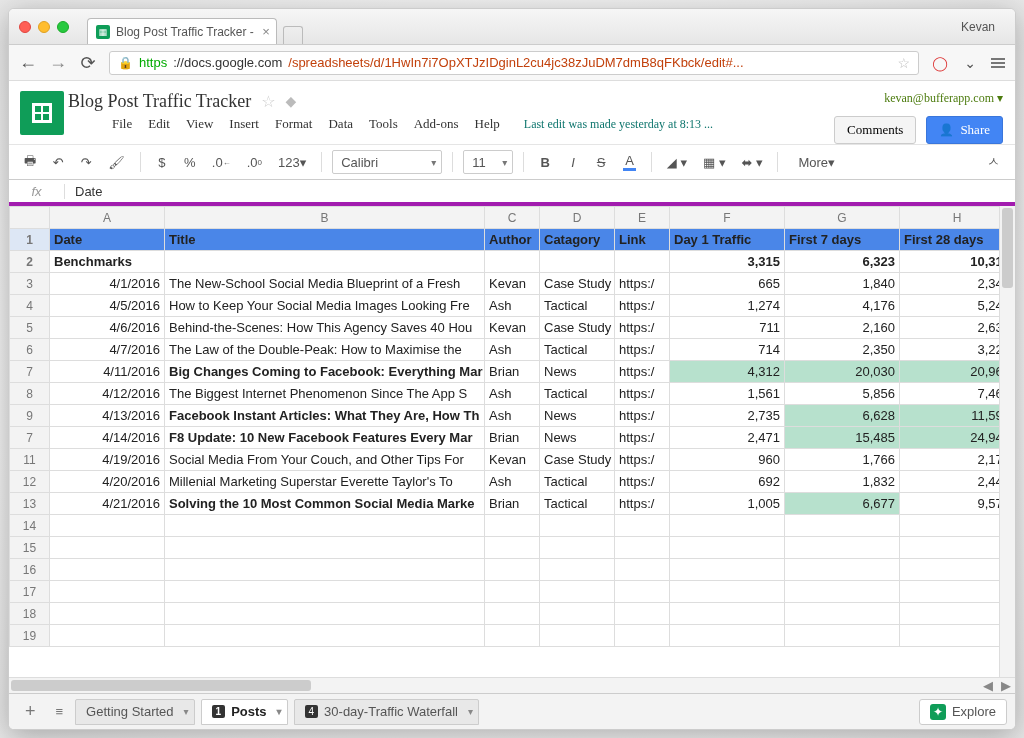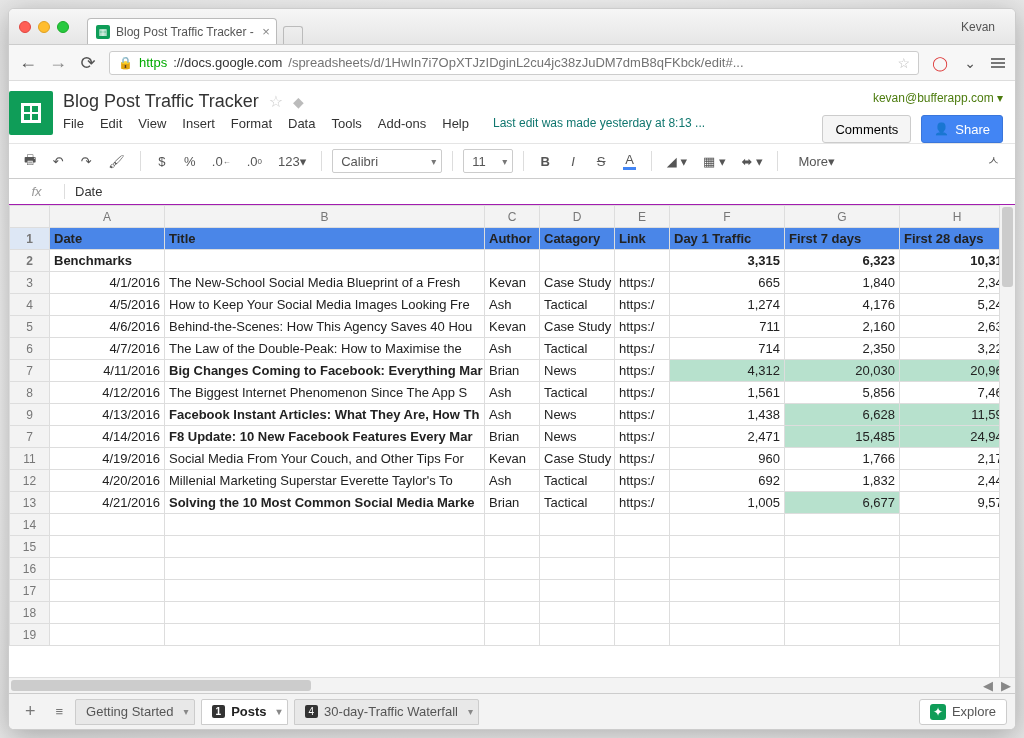--- a/index.html
+++ b/index.html
@@ -80,65 +80,66 @@
     align-items:center;
     padding:0 8px;
     gap:6px;
     font-size:13px;
     color:#333;
     overflow:hidden;
   }
   .lock{color:#0a0;font-size:12px;}
   .addr .proto{color:#0a0;}
   .addr .host{color:#333;}
-  .addr .path{color:#737373;}
+  .addr .path{color:#c2410c;}
   .star{color:#bbb;font-size:14px;}
   .ext-icon{width:18px;height:18px;display:inline-flex;align-items:center;justify-content:center;font-size:14px;}
   .ext-red{color:#d33;}
   .ext-grey{color:#555;}
   .menu-dots{display:flex;flex-direction:column;gap:2px;}
   .menu-dots span{width:14px;height:2px;background:#777;}
   
   .docs-head{
     display:flex;
-    padding:10px 12px 0 0;
-    gap:10px;
+    padding:10px 12px 0 11px;
+    gap:4px;
+    font-family:Liberation Serif, serif;
   }
   .sheets-logo{
     width:44px;height:44px;background:#0f9d58;display:flex;align-items:center;justify-content:center;border-radius:2px;
   }
   .sheets-logo .inner{width:20px;height:20px;border:2px solid #fff;display:grid;grid-template-columns:1fr 1fr;grid-template-rows:1fr 1fr;}
   .sheets-logo .inner span{border:1px solid #fff;}
   .docs-head-mid{flex:1;display:flex;flex-direction:column;gap:4px;}
   .title-row{display:flex;align-items:center;gap:10px;}
   .doc-title{font-size:18px;color:#333;}
   .title-star{color:#ccc;font-size:16px;}
   .drive-ico{color:#bbb;font-size:14px;}
-  .menubar{display:flex;gap:16px;color:#333;font-size:13px;align-items:flex-start;}
+  .menubar{display:flex;gap:16px;color:#333;font-size:13px;align-items:flex-end;margin-left:44px;}
   .menubar span{cursor:default;}
   .last-edit{color:#0f766e;font-size:12px;margin-left:8px;}
   .docs-head-right{display:flex;align-items:flex-start;gap:10px;flex-direction:column;align-items:flex-end;}
   .email{font-size:12px;color:#4d7c0f;}
   .head-buttons{display:flex;gap:10px;}
   .btn{height:28px;border:1px solid #ccc;border-radius:3px;background:#f5f5f5;padding:0 12px;font-size:13px;display:flex;align-items:center;gap:6px;}
   .btn-share{background:#4285f4;border-color:#3a76db;color:#fff;}
   .btn-share .person{font-size:12px;}
   
   .toolbar{
     height:36px;border-top:1px solid #e5e5e5;border-bottom:1px solid #ccc;
     display:flex;align-items:center;padding:0 10px;gap:6px;color:#555;font-size:13px;
     background:#fff;
   }
   .tool{padding:4px 5px;display:flex;align-items:center;justify-content:center;min-width:22px;}
   .sep{width:1px;height:20px;background:#ddd;margin:0 4px;}
   .select{border:1px solid #ccc;border-radius:2px;height:24px;padding:0 18px 0 8px;position:relative;background:#fff;min-width:60px;display:flex;align-items:center;}
   .select::after{content:"▾";position:absolute;right:5px;color:#777;font-size:10px;}
   .more-btn{padding:0 10px;}
   
-  .fxbar{height:26px;border-bottom:1px solid #a21caf;display:flex;align-items:center;font-size:13px;color:#777;}
+  .fxbar{height:26px;border-bottom:4px solid #a21caf;display:flex;align-items:center;font-size:13px;color:#777;}
   .fxlabel{width:56px;text-align:center;font-style:italic;border-right:1px solid #ddd;color:#999;}
   .fxval{padding-left:10px;color:#333;}
   
   .sheet-wrap{flex:1;display:flex;overflow:hidden;position:relative;}
   table.sheet{border-collapse:collapse;width:100%;table-layout:fixed;}
   .sheet th,.sheet td{border:1px solid #ddd;height:22px;padding:0 4px;overflow:hidden;white-space:nowrap;font-size:13px;}
   .sheet thead th{background:#f3f3f3;color:#777;font-weight:normal;text-align:center;height:22px;font-size:12px;}
   .sheet .rowhead{background:#f3f3f3;color:#777;text-align:center;width:40px;font-size:12px;}
   .sheet thead th:first-child{width:40px;}
   .colA{width:115px;} .colB{width:320px;} .colC{width:55px;} .colD{width:75px;} .colE{width:55px;}
@@ -415,21 +416,21 @@
               <td class="num grn-txt">5,856</td>
               <td class="num grn-txt">7,462</td>
             </tr>
             <tr>
               <td class="rowhead">9</td>
               <td class="date">4/13/2016</td>
               <td class="bold">Facebook Instant Articles: What They Are, How Th</td>
               <td>Ash</td>
               <td>News</td>
               <td>https:/</td>
-              <td class="num">1,438</td>
+              <td class="num">2,735</td>
               <td class="num grn-bg">6,628</td>
               <td class="num grn-bg">11,597</td>
             </tr>
             <tr>
               <td class="rowhead">7</td>
               <td class="date">4/14/2016</td>
               <td class="bold">F8 Update: 10 New Facebook Features Every Mar</td>
               <td>Brian</td>
               <td>News</td>
               <td>https:/</td>

